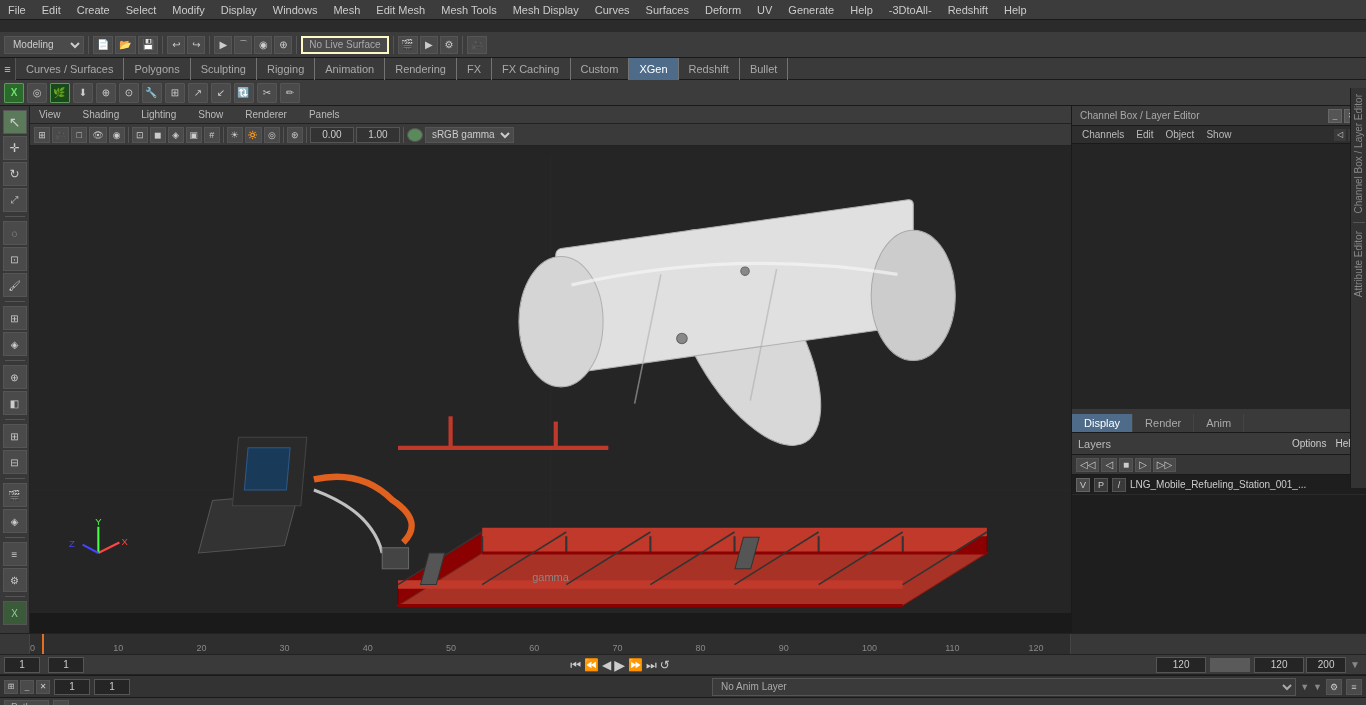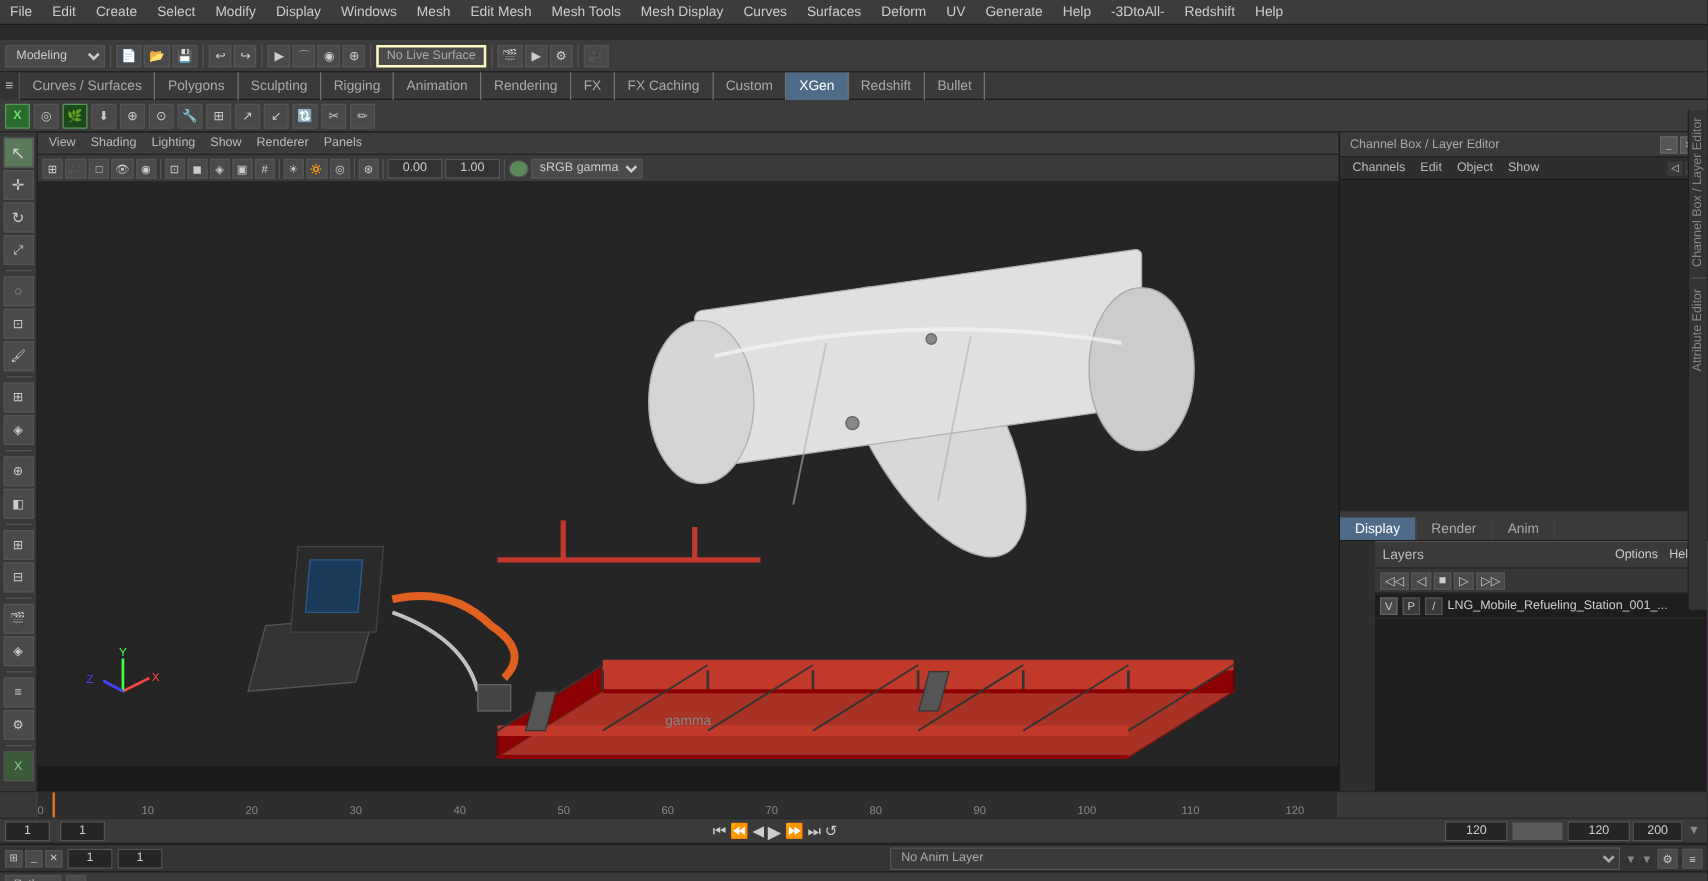--- a/index.html
+++ b/index.html
@@ -186,21 +186,21 @@
       flex: 1;
       position: relative;
       background: #1a1a1a;
       overflow: hidden;
     }
     #viewport-menubar {
       height: 18px;
       background: #3c3c3c;
       display: flex;
       align-items: center;
-      gap: 2px;
+      gap: 12px;
       padding: 0 4px;
       border-bottom: 1px solid #222;
     }
     .vp-menu {
       color: #bbb;
       font-size: 10px;
       padding: 1px 5px;
       cursor: pointer;
     }
     #viewport-toolbar {
@@ -331,24 +331,23 @@
       cursor: pointer;
       border-right: 1px solid #444;
       color: #aaa;
     }
     .ptab.active {
       background: #4e6c8a;
       color: #fff;
     }
     #panel-bottom {
       height: 200px;
-      background: #f0abfc;
+      background: #eab308;
       display: flex;
       flex-direction: column;
-      margin-left: 28px;
     }
     #layers-header {
       height: 22px;
       background: #3a3a3a;
       display: flex;
       align-items: center;
       justify-content: space-between;
       padding: 0 6px;
       border-bottom: 1px solid #1a1a1a;
     }

